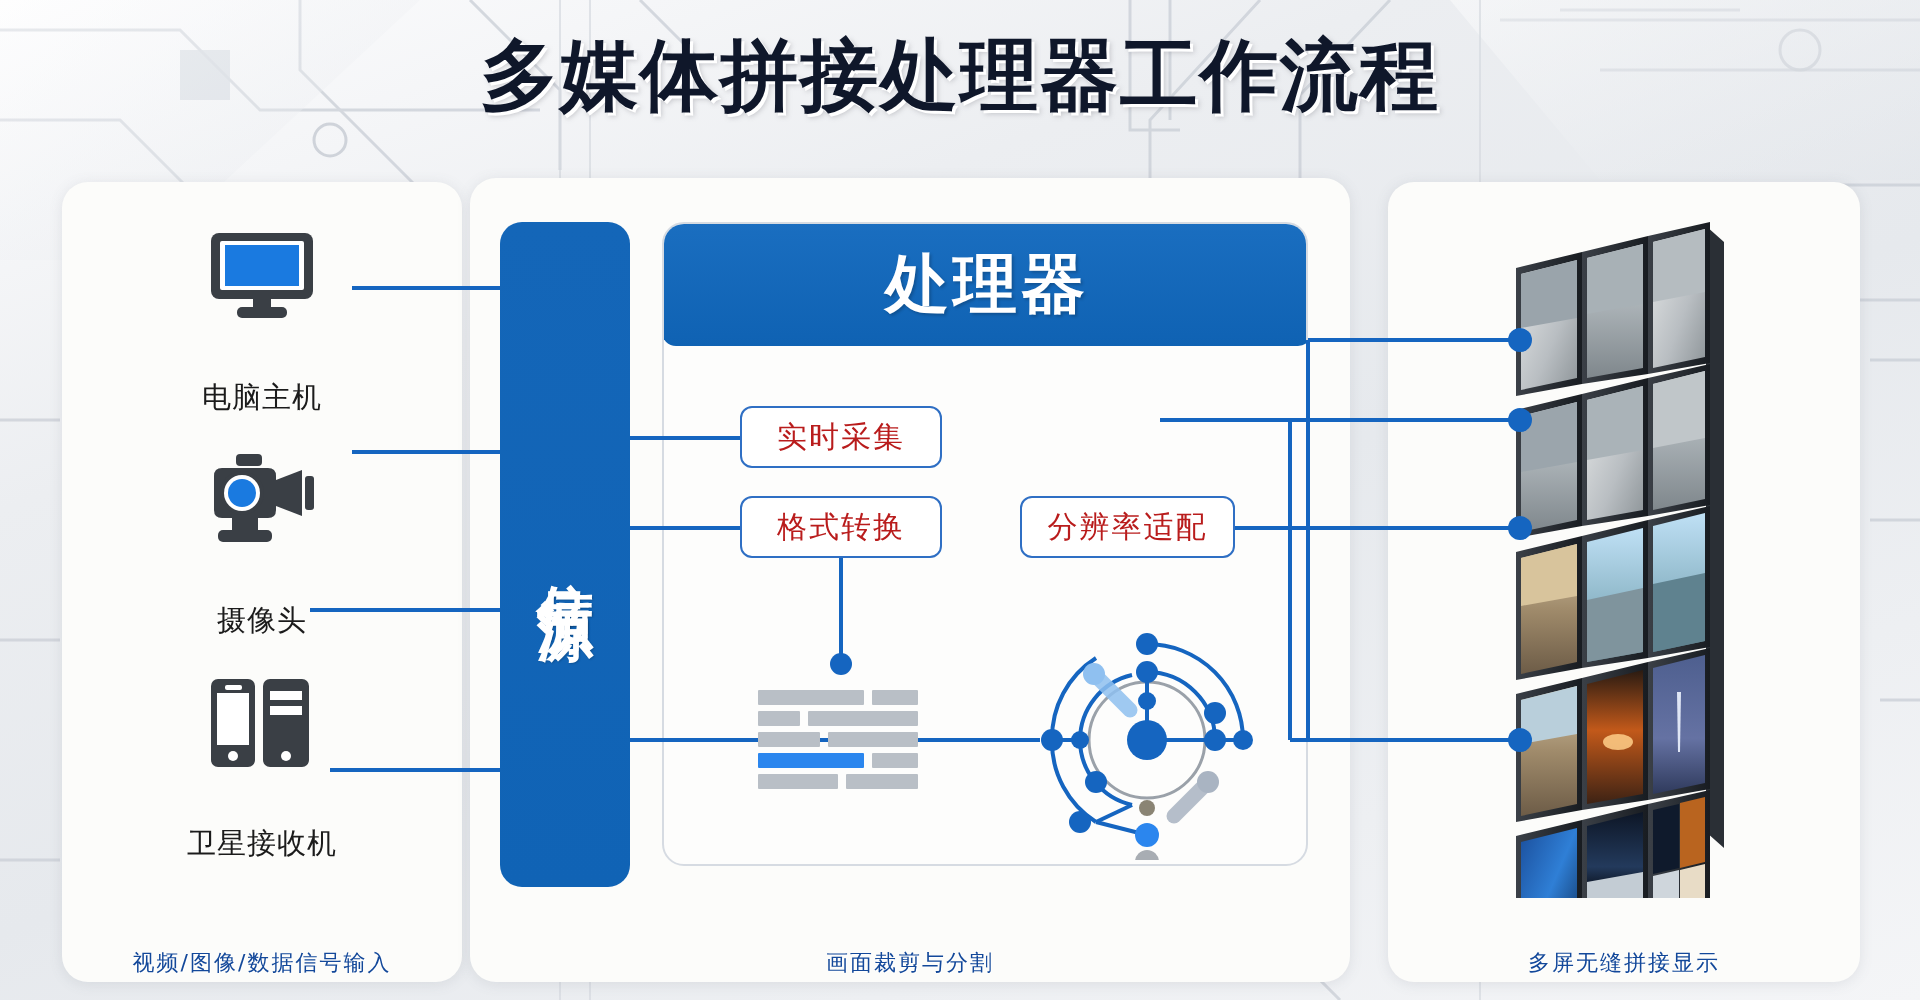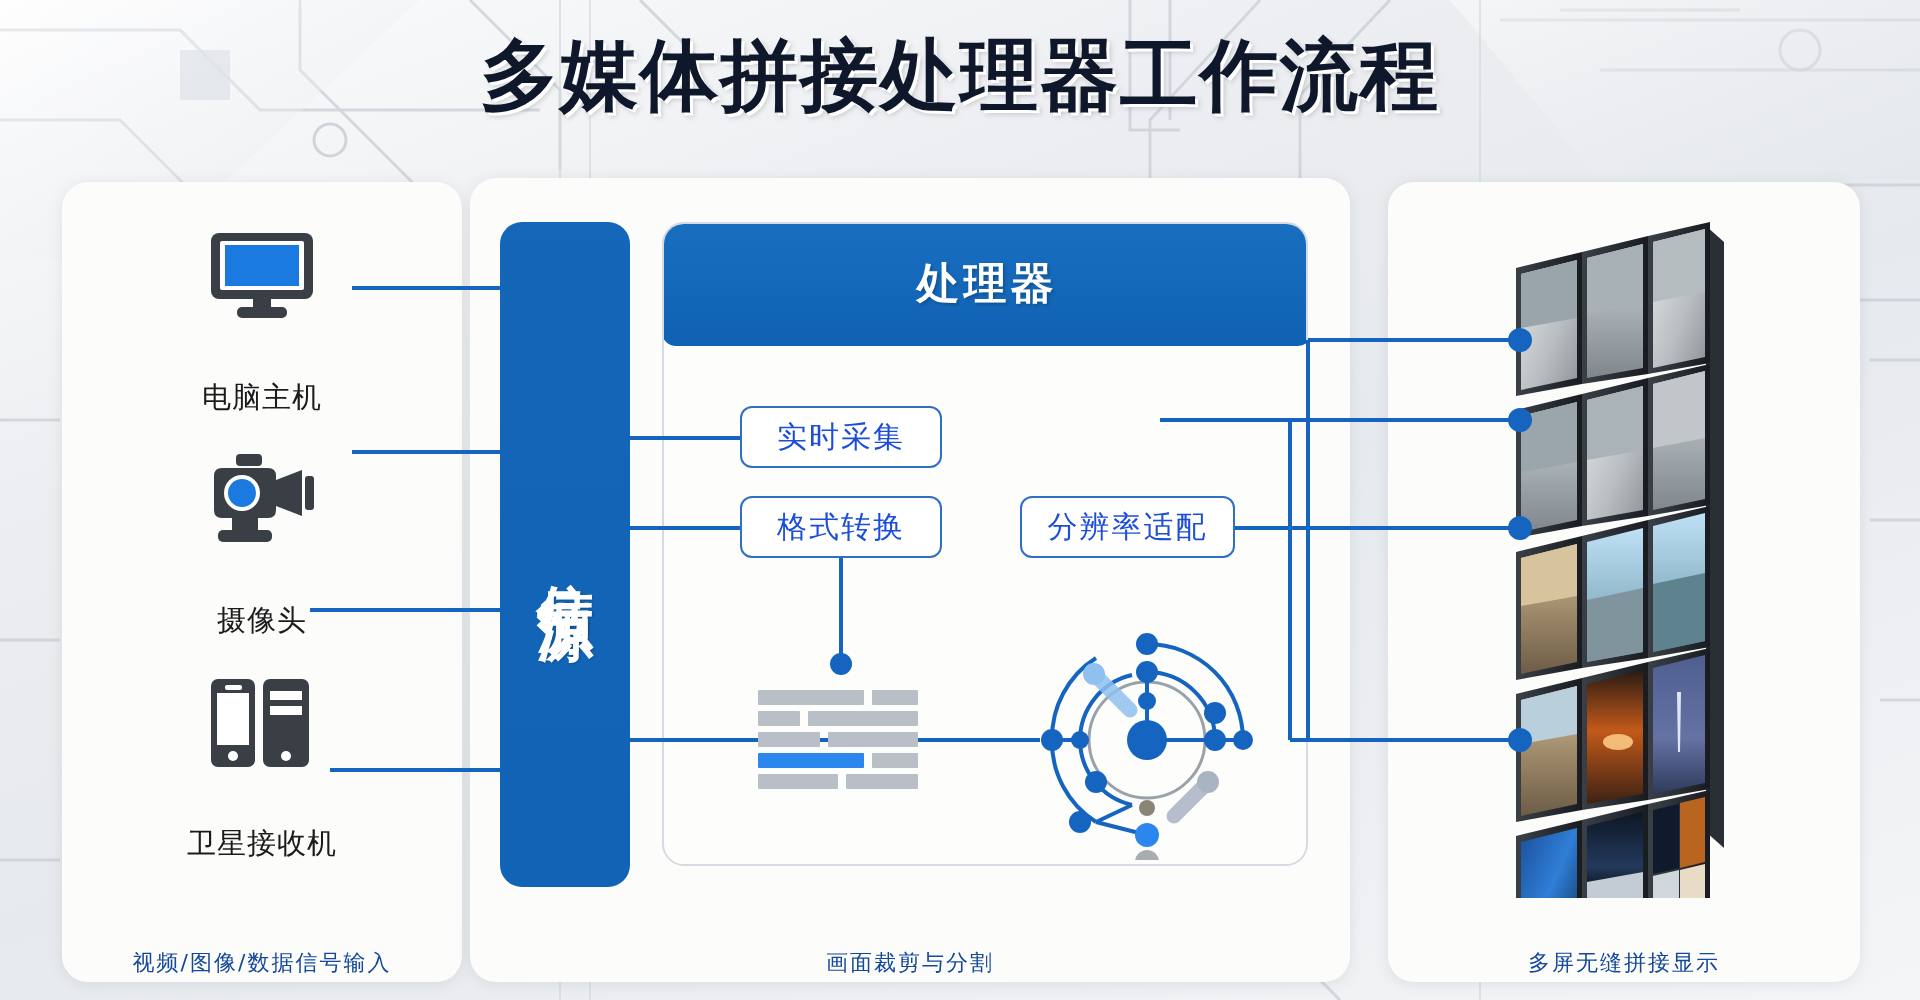--- a/index.html
+++ b/index.html
@@ -100,32 +100,32 @@
     z-index: 4;
     overflow: hidden;
   }
   #processor-header {
     position: absolute; left: -2px; top: -2px; width: 650px; height: 124px;
     background: linear-gradient(180deg,#1a6ec0 0%,#0f62b3 100%);
     border-radius: 22px 22px 14px 14px;
     display: flex; align-items: center; justify-content: center;
   }
   #processor-header .ptitle {
-    color: #fff; font-size: 43px; font-weight: 700; letter-spacing: 4px;
+    color: #fff; font-size: 64px; font-weight: 700; letter-spacing: 4px;
     text-shadow: 2px 2px 3px rgba(0,0,0,.2);
     font-family: Liberation Serif, serif;
   }
 
   .proc-box {
     position: absolute;
     border: 2px solid #2f6fc4;
     border-radius: 12px;
     background: #ffffff;
     display: flex; align-items: center; justify-content: center;
-    font-size: 30px; color: #1d4ed8; letter-spacing: 2px;
+    font-size: 30px; color: #b91c1c; letter-spacing: 2px;
     font-family: "DejaVu Sans", "Liberation Sans", sans-serif;
     z-index: 7;
   }
   #box-capture  { left: 740px; top: 406px; width: 202px; height: 62px; }
   #box-format   { left: 740px; top: 496px; width: 202px; height: 62px; }
   #box-resolution { left: 1020px; top: 496px; width: 215px; height: 62px; }
 
   
   .caption {
     position: absolute; bottom: 22px;

